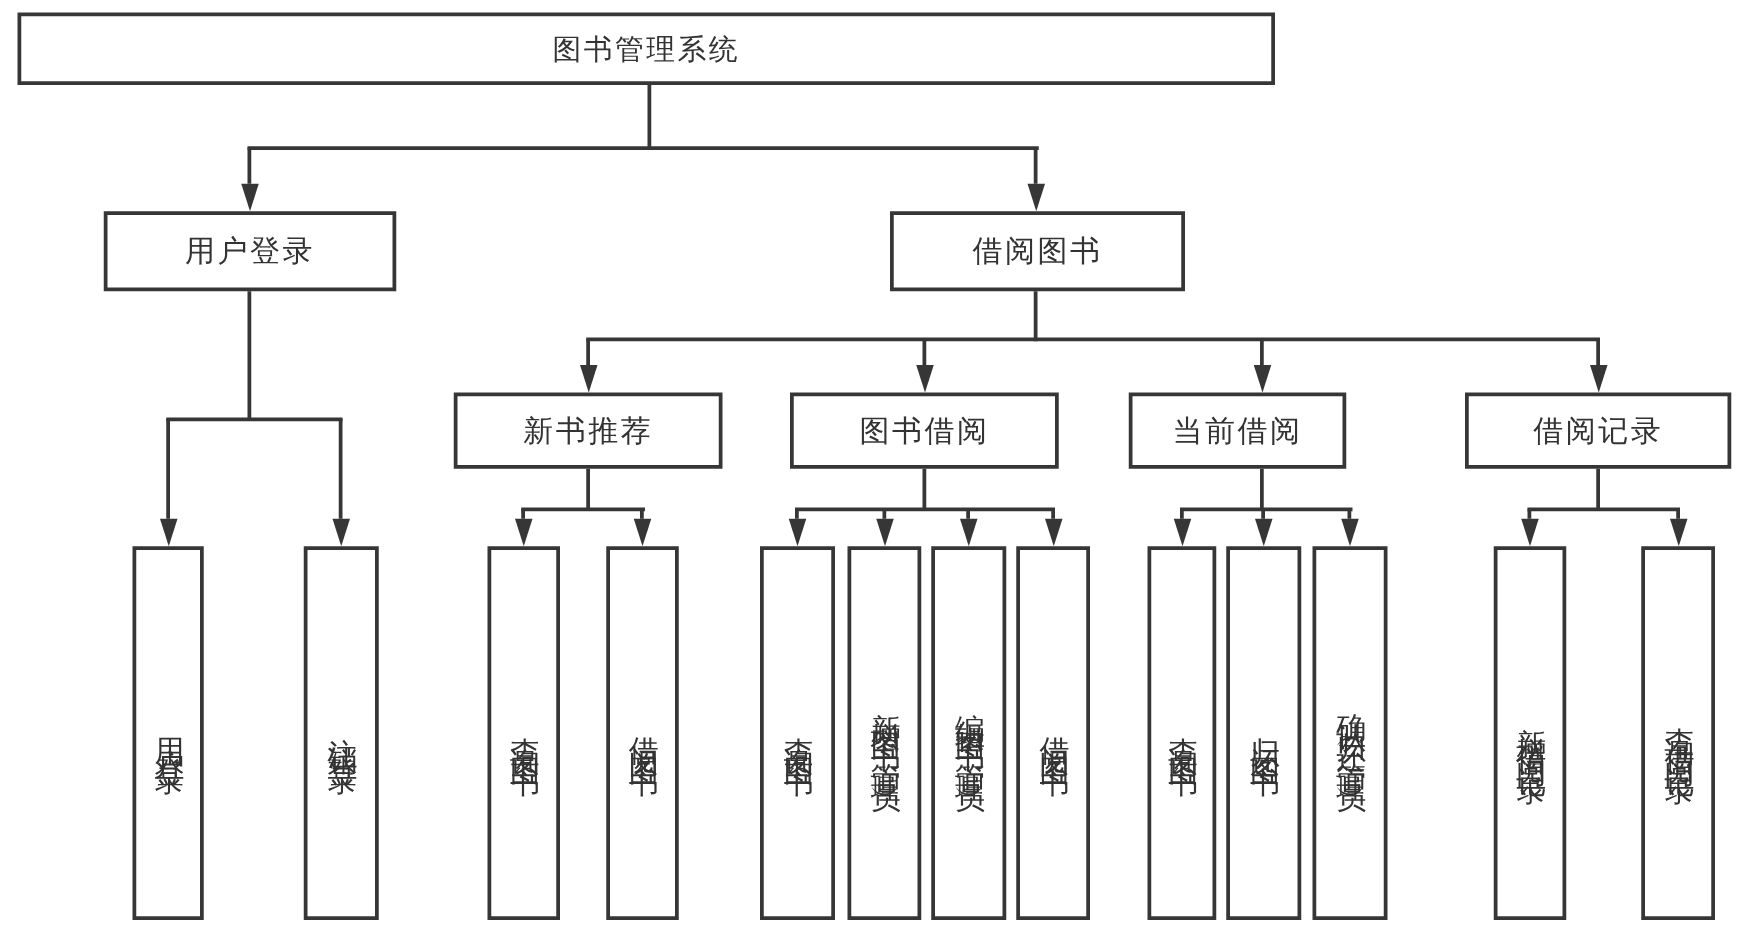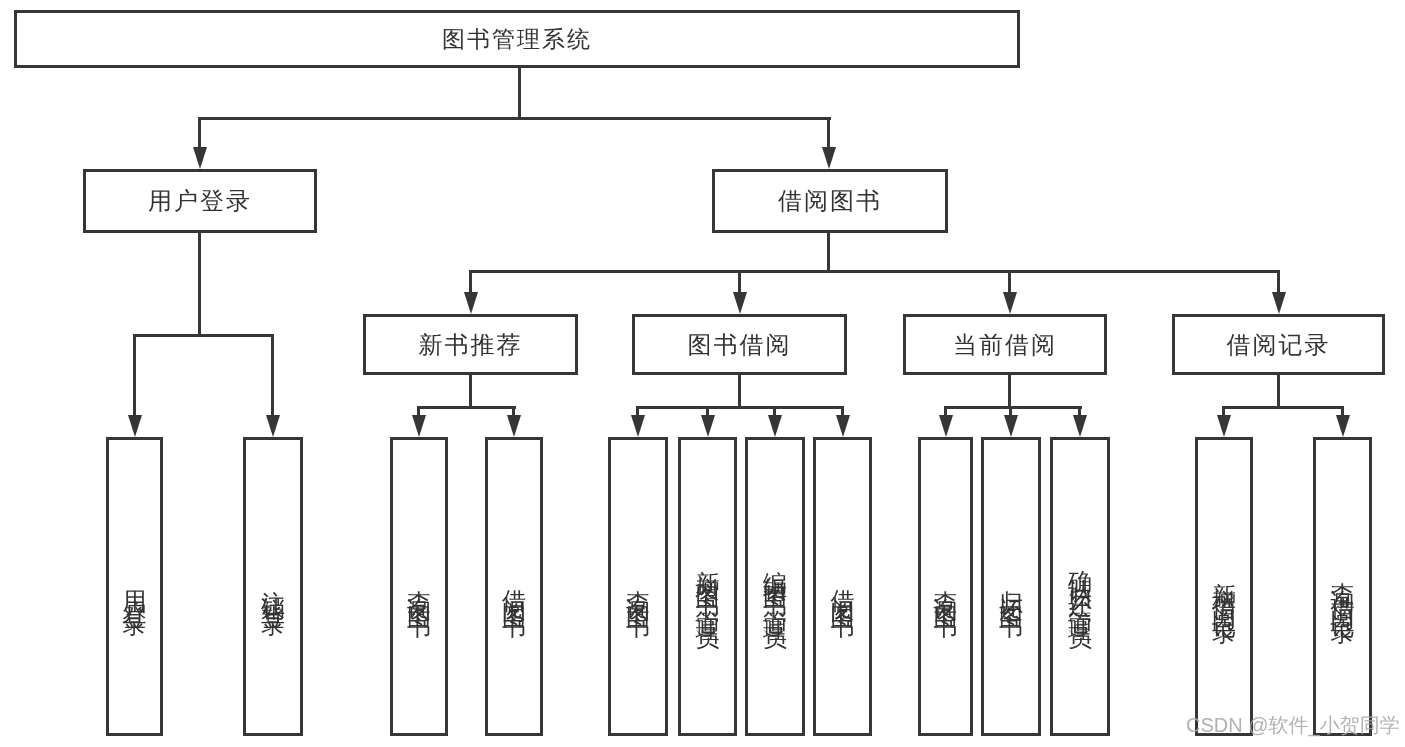--- a/index.html
+++ b/index.html
@@ -32,21 +32,21 @@
   <div class="box" style="left:712px;top:169px;width:236px;height:64px">
     <span class="h-label">借阅图书</span>
   </div>
 
   <div class="box" style="left:632px;top:314px;width:215px;height:61px">
     <span class="h-label">图书借阅</span>
   </div>
   <div class="box" style="left:363px;top:314px;width:215px;height:61px">
     <span class="h-label">新书推荐</span>
   </div>
-  <div class="box" style="left:903px;top:314px;width:204px;height:61px">
+  <div class="box" style="left:903px;top:314px;width:174px;height:61px">
     <span class="h-label">当前借阅</span>
   </div>
   <div class="box" style="left:1172px;top:314px;width:213px;height:61px">
     <span class="h-label">借阅记录</span>
   </div>
 
   <div class="box" style="left:106px;top:437px;width:57px;height:299px">
     <span class="v-label">用户登录</span>
   </div>
   <div class="box" style="left:243px;top:437px;width:60px;height:299px">
@@ -123,15 +123,14 @@
   <div class="line" style="left:944px;top:406px;width:138px;height:3px"></div>
   <div class="arrow" style="left:944px;top:407px;height:8px"></div>
   <div class="arrow" style="left:1009px;top:407px;height:8px"></div>
   <div class="arrow" style="left:1078px;top:407px;height:8px"></div>
 
   <div class="line" style="left:1277px;top:375px;width:3px;height:33px"></div>
   <div class="line" style="left:1222px;top:406px;width:122px;height:3px"></div>
   <div class="arrow" style="left:1222px;top:407px;height:8px"></div>
   <div class="arrow" style="left:1341px;top:407px;height:8px"></div>
 
-  <div class="watermark" style="left:1186px;top:712px">CSDN @软件_小贺同学</div>
 
 </div>
 
 </body></html>

